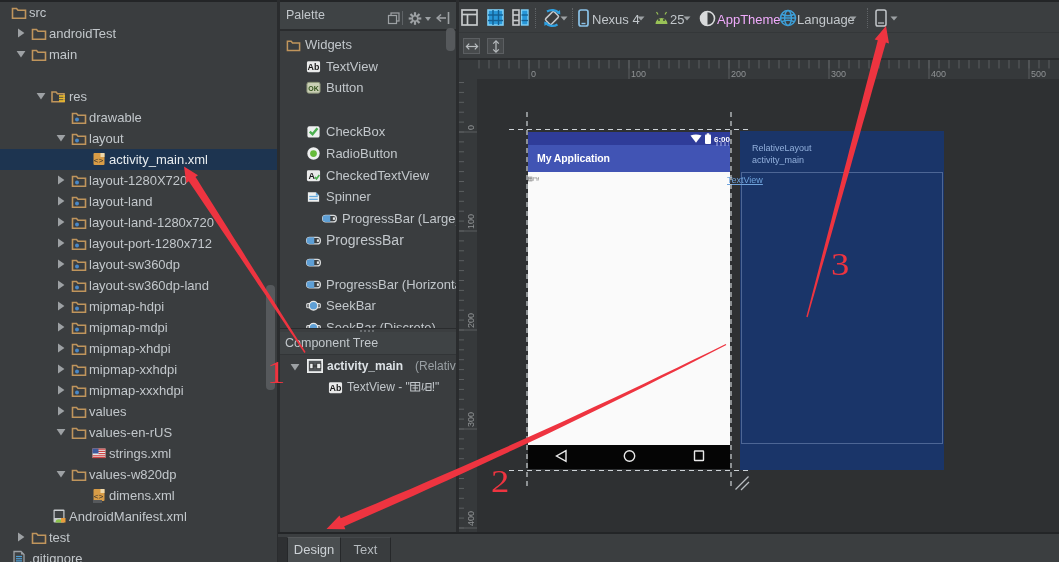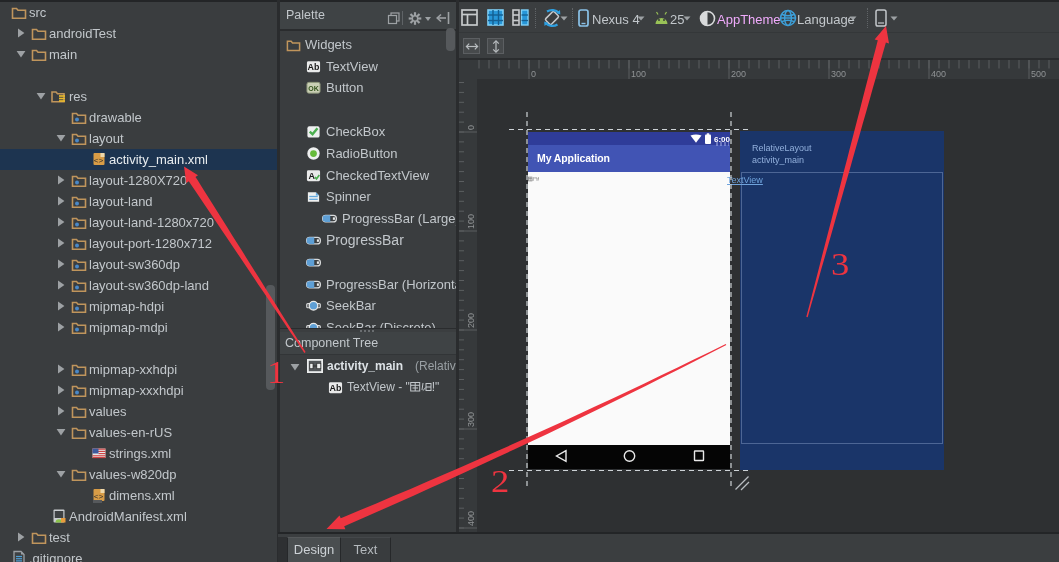--- a/index.html
+++ b/index.html
@@ -241,20 +241,29 @@
 <span style="position:absolute;left:89px;top:0">mipmap-hdpi</span>
 </div>
 <div class="row t13" style="left:0;top:314.5px;width:277px;color:#c2c7cb">
 <svg style="position:absolute;left:53px;top:2.5px" width="16" height="16" viewBox="0 0 16 16">
         <use href="#arrR"></use>
       </svg>
 <svg style="position:absolute;left:71px;top:2.5px" width="16" height="16" viewBox="0 0 16 16">
         <use href="#folderdot"></use>
       </svg>
 <span style="position:absolute;left:89px;top:0">mipmap-mdpi</span>
+</div>
+<div class="row t13" style="left:0;top:335.5px;width:277px;color:#c2c7cb">
+<svg style="position:absolute;left:53px;top:2.5px" width="16" height="16" viewBox="0 0 16 16">
+        <use href="#arrR"></use>
+      </svg>
+<svg style="position:absolute;left:71px;top:2.5px" width="16" height="16" viewBox="0 0 16 16">
+        <use href="#folderdot"></use>
+      </svg>
+<span style="position:absolute;left:89px;top:0">mipmap-xhdpi</span>
 </div>
 <div class="row t13" style="left:0;top:356.5px;width:277px;color:#c2c7cb">
 <svg style="position:absolute;left:53px;top:2.5px" width="16" height="16" viewBox="0 0 16 16">
         <use href="#arrR"></use>
       </svg>
 <svg style="position:absolute;left:71px;top:2.5px" width="16" height="16" viewBox="0 0 16 16">
         <use href="#folderdot"></use>
       </svg>
 <span style="position:absolute;left:89px;top:0">mipmap-xxhdpi</span>
 </div>

